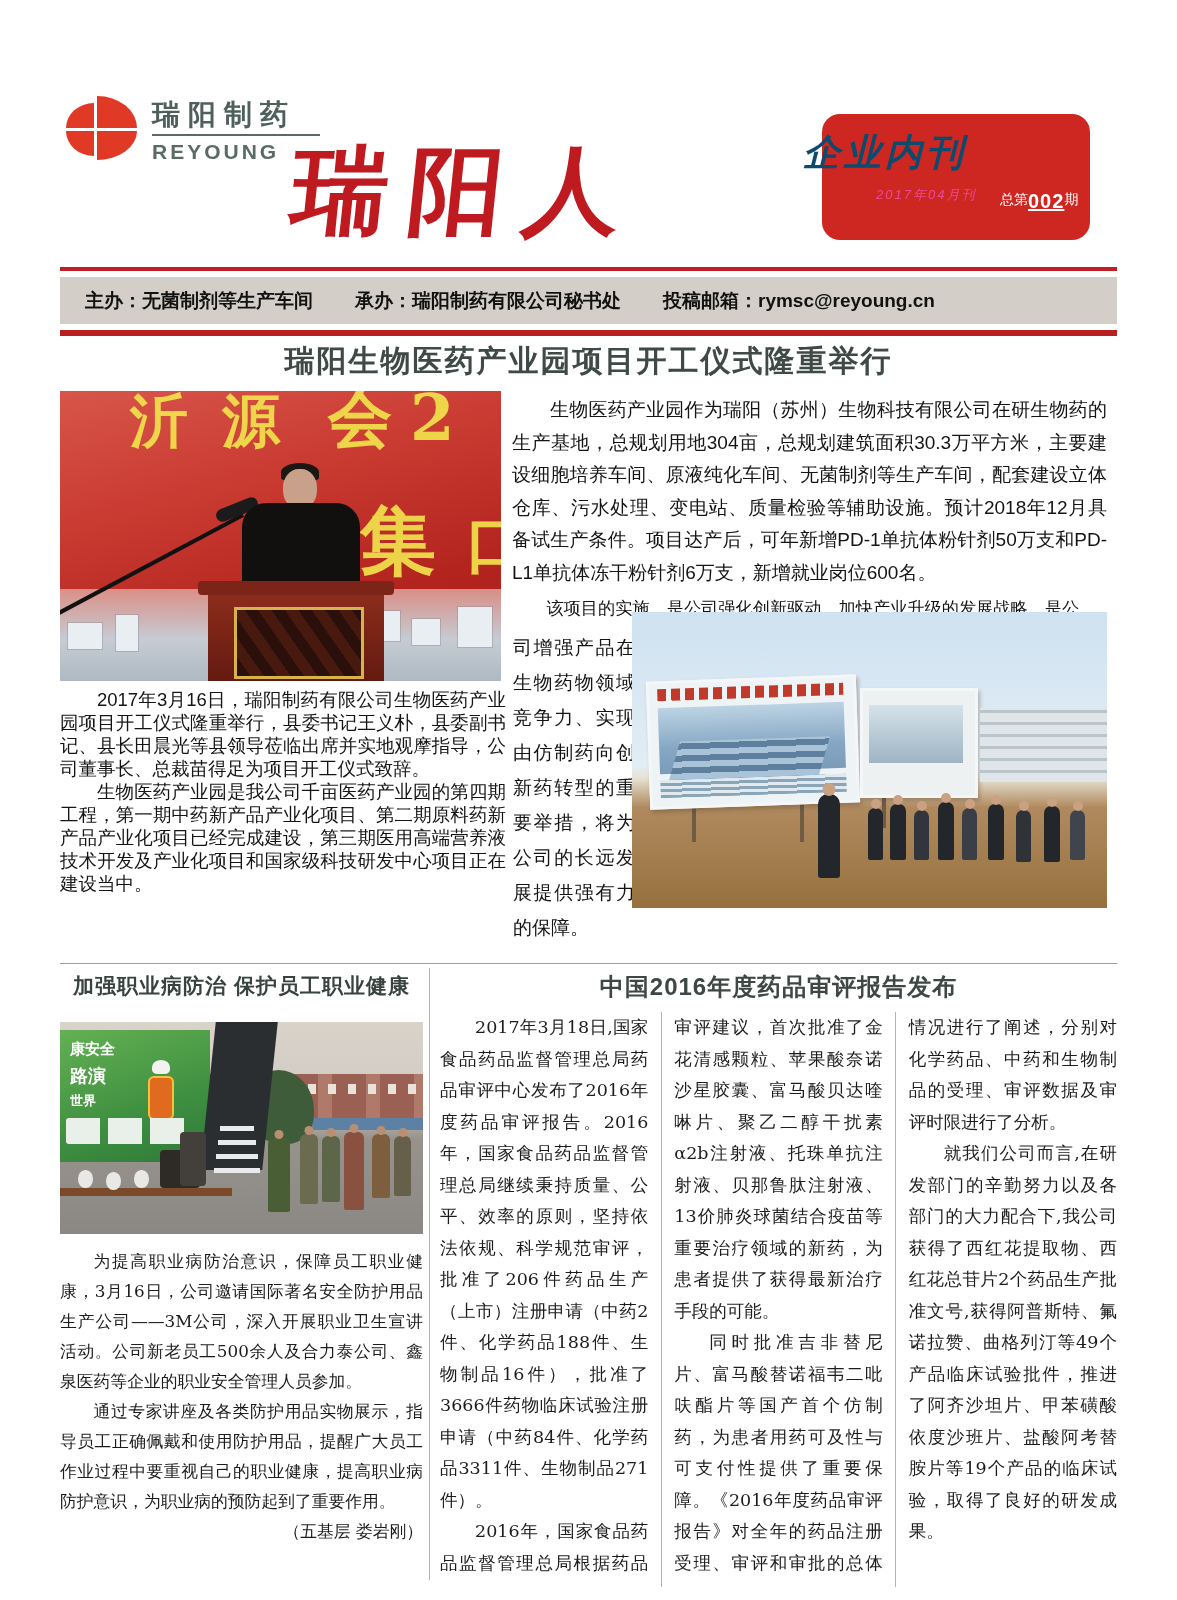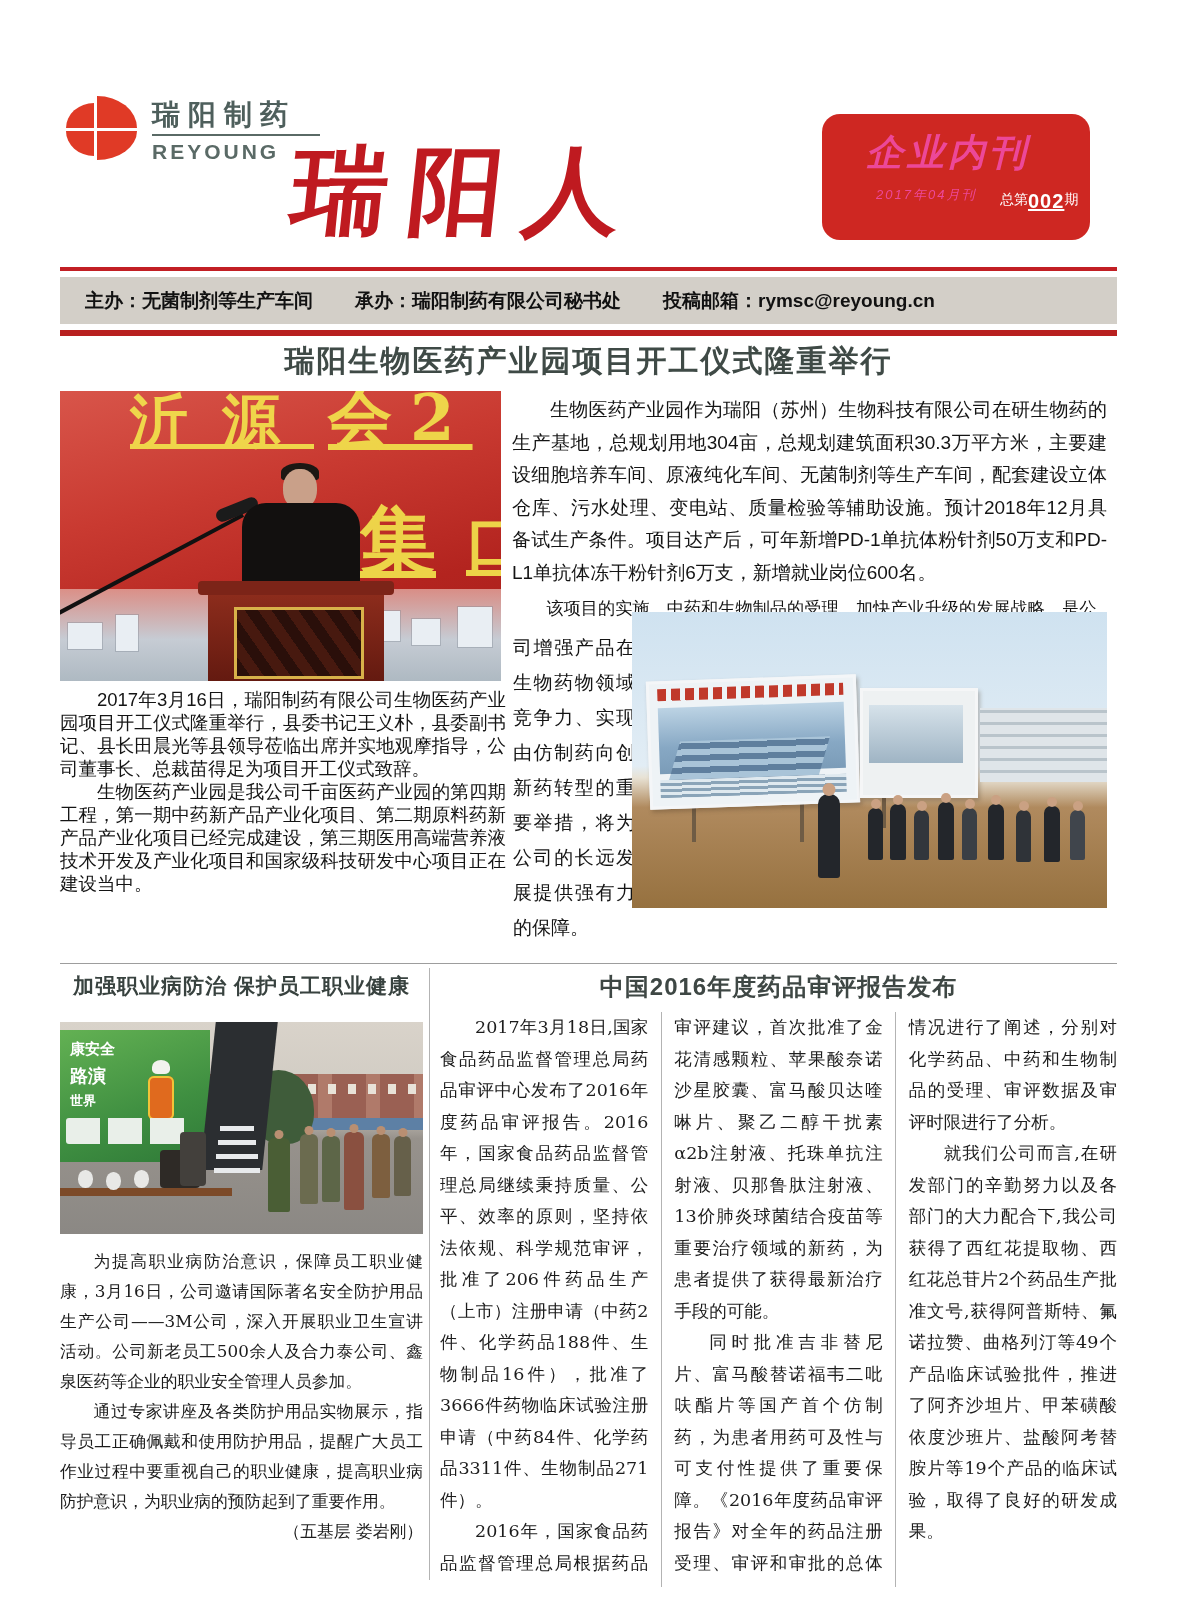--- a/index.html
+++ b/index.html
@@ -13,21 +13,21 @@
   .lp1{left:0;top:7px;width:28px;height:25px;border-radius:100% 0 0 0;}
   .lp2{left:31px;top:0;width:40px;height:32px;border-radius:0 100% 0 0;}
   .lp3{left:0;top:35px;width:28px;height:25px;border-radius:0 0 0 100%;}
   .lp4{left:31px;top:35px;width:40px;height:29px;border-radius:0 0 100% 0;}
   .logo-cn{left:152px;top:96px;font-size:28px;font-weight:bold;letter-spacing:8px;color:#4e5f5c;}
   .logo-rule{left:152px;top:134px;width:168px;height:2px;background:#5a6a66;}
   .logo-en{left:152px;top:140px;font-size:21px;font-weight:bold;letter-spacing:3px;color:#5a6a66;}
   .masthead-title{left:292px;top:128px;width:370px;font-size:96px;font-weight:bold;color:#bf1a20;
       letter-spacing:20px;font-family:"DejaVu Serif",serif;transform:skewX(-6deg);}
   .issue-box{left:822px;top:114px;width:268px;height:126px;background:#ce2722;border-radius:18px;}
-  .issue-label{left:866px;top:128px;font-size:37px;font-weight:bold;font-style:italic;color:#ec4899;
+  .issue-label{left:803px;top:128px;font-size:37px;font-weight:bold;font-style:italic;color:#0c4a6e;
       font-family:"DejaVu Serif",serif;letter-spacing:4px;}
   .issue-date{left:844px;top:186px;font-size:13px;font-style:italic;color:#ec4899;letter-spacing:2px;margin-left:32px;}
   .issue-no-wrap{left:1000px;top:190px;color:#ffffff;font-size:14px;}
   .issue-no-wrap b{font-size:20px;vertical-align:-4px;letter-spacing:1px;text-decoration:underline;}
 
   
   .redline-thin{left:60px;top:267px;width:1057px;height:4px;background:#c21f24;}
   .infobar{left:60px;top:277px;width:1057px;height:47px;background:#d3cfc8;}
   .infobar-text{left:85px;top:288px;font-size:19px;color:#111111;font-weight:bold;}
   .infobar-text span{margin-right:42px;}
@@ -42,21 +42,21 @@
   .col-right-p1{left:512px;top:394px;width:595px;font-size:19px;line-height:32.5px;color:#141414;
       text-align:justify;text-indent:2em;margin:0;}
   .p2-lead{left:512px;top:592px;width:640px;font-size:17.2px;line-height:33px;color:#141414;
       text-indent:2em;white-space:nowrap;margin:0;}
   .p2-narrow{left:513px;top:630px;width:122px;font-size:19px;line-height:35px;color:#141414;
       text-align:justify;margin:0;}
 
   
   .ph1{left:60px;top:391px;width:441px;height:290px;overflow:hidden;background:
        linear-gradient(165deg,#d8554a 0%,#c93a31 35%,#b3241f 70%,#a81f1c 100%);}
-  .ph1 .banner-ch{position:absolute;color:#f2e24c;font-weight:bold;font-family:"DejaVu Serif",serif;opacity:.92;text-decoration:underline;}
+  .ph1 .banner-ch{position:absolute;color:#f2e24c;font-weight:bold;font-family:"DejaVu Serif",serif;opacity:.92;}
   .ph1 .city{position:absolute;left:0;bottom:0;width:100%;height:92px;
        background:linear-gradient(180deg,rgba(224,160,152,.85),#c6ccd4 55%,#aeb9c2);}
   .bld{position:absolute;background:#e9eef3;box-shadow:0 0 0 1px rgba(120,130,140,.35);}
   .mic-boom{position:absolute;left:-20px;top:230px;width:230px;height:4px;background:#111;
        transform:rotate(-28deg);transform-origin:left center;}
   .mic-head{position:absolute;left:155px;top:112px;width:44px;height:13px;background:#1b1b1b;
        border-radius:7px;transform:rotate(-22deg);}
   .spk-head{position:absolute;left:223px;top:78px;width:34px;height:40px;background:#c9a089;border-radius:46%;}
   .spk-hair{position:absolute;left:221px;top:72px;width:38px;height:18px;background:#1c1713;border-radius:50% 50% 20% 20%;}
   .spk-body{position:absolute;left:182px;top:112px;width:118px;height:88px;background:#12100f;
@@ -188,21 +188,21 @@
       <div class="podium-panel"></div>
     </div>
   </div>
 
   <div class="abs col-left-text body-sans">
     <p>2017年3月16日，瑞阳制药有限公司生物医药产业园项目开工仪式隆重举行，县委书记王义朴，县委副书记、县长田晨光等县领导莅临出席并实地观摩指导，公司董事长、总裁苗得足为项目开工仪式致辞。</p>
     <p>生物医药产业园是我公司千亩医药产业园的第四期工程，第一期中药新产品产业化项目、第二期原料药新产品产业化项目已经完成建设，第三期医用高端营养液技术开发及产业化项目和国家级科技研发中心项目正在建设当中。</p>
   </div>
 
   <p class="abs col-right-p1">生物医药产业园作为瑞阳（苏州）生物科技有限公司在研生物药的生产基地，总规划用地304亩，总规划建筑面积30.3万平方米，主要建设细胞培养车间、原液纯化车间、无菌制剂等生产车间，配套建设立体仓库、污水处理、变电站、质量检验等辅助设施。预计2018年12月具备试生产条件。项目达产后，可年新增PD-1单抗体粉针剂50万支和PD-L1单抗体冻干粉针剂6万支，新增就业岗位600名。</p>
-  <p class="abs p2-lead body-sans">该项目的实施，中药和生物制品的受理、加快产业升级的发展战略，是公</p>
+  <p class="abs p2-lead body-sans">该项目的实施，是公司强化创新驱动、加快产业升级的发展战略，是公</p>
   <p class="abs p2-narrow">司增强产品在生物药物领域竞争力、实现由仿制药向创新药转型的重要举措，将为公司的长远发展提供强有力的保障。</p>
 
   <div class="abs ph2">
     <div class="pole" style="left:60px;top:180px;height:50px;"></div>
     <div class="pole" style="left:168px;top:184px;height:46px;"></div>
     <div class="pole" style="left:250px;top:176px;height:40px;"></div>
     <div class="board1">
       <div class="board1-title"></div>
       <div class="board1-render">
         <div class="board1-rows"></div>

